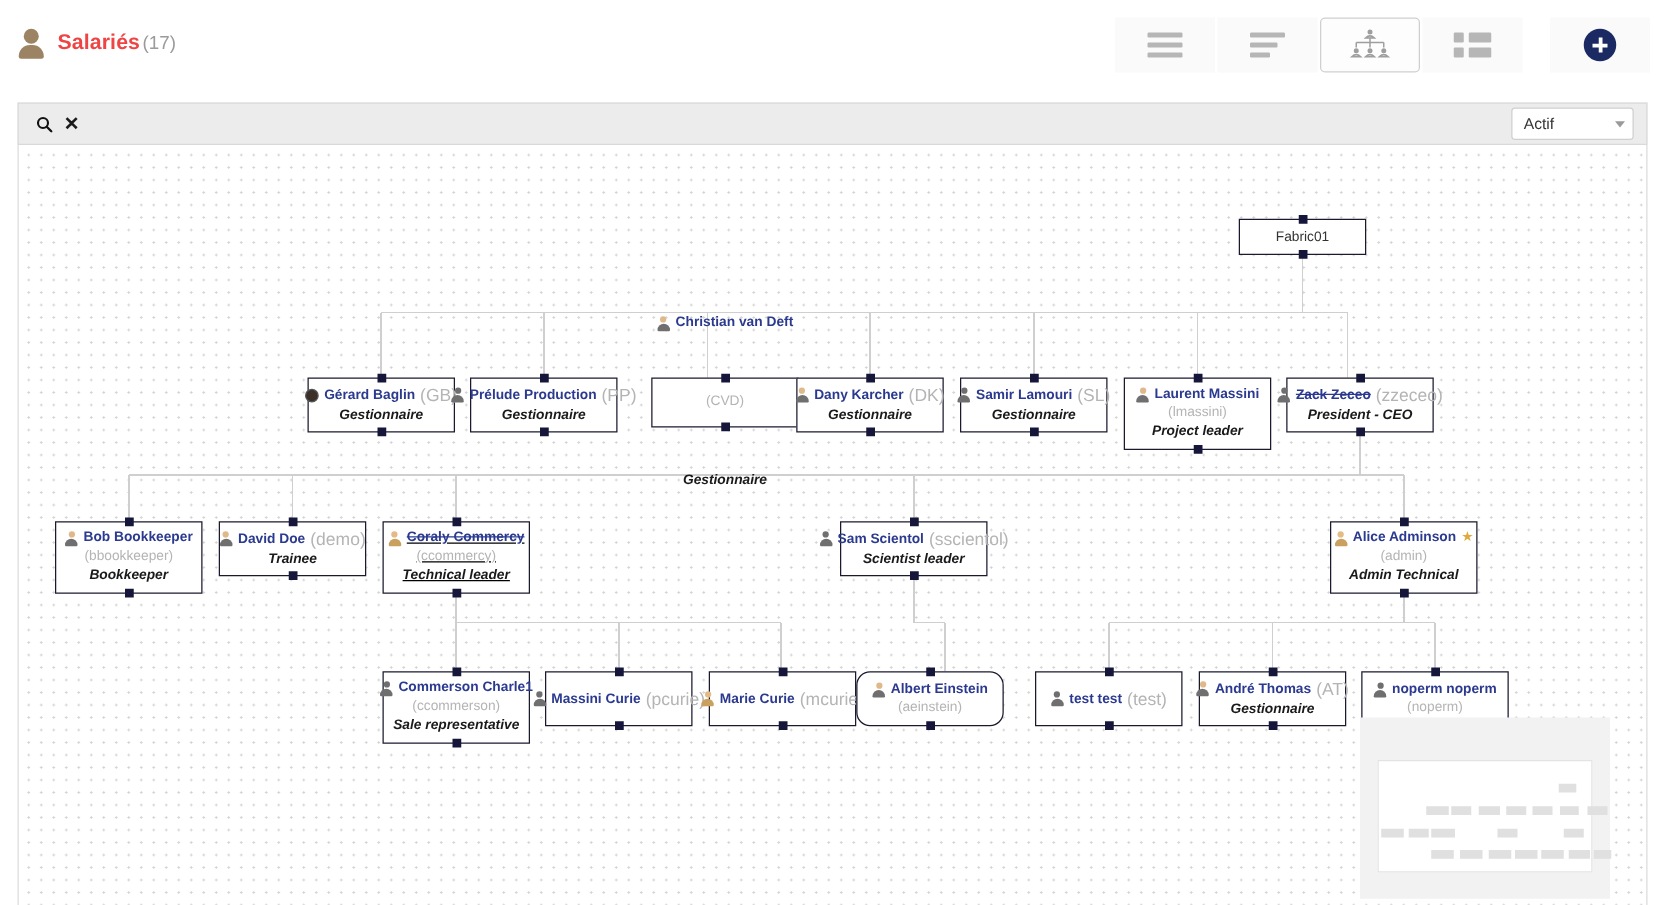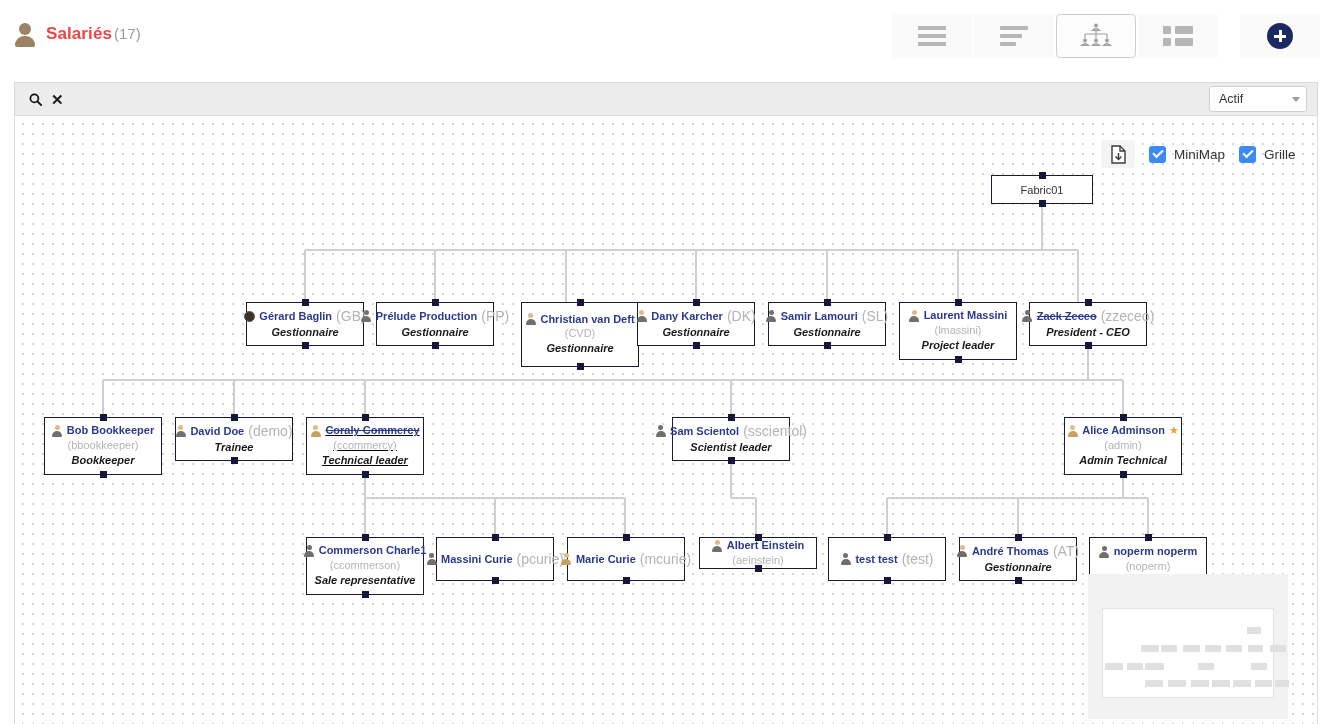--- a/index.html
+++ b/index.html
@@ -288,38 +288,20 @@
       <path d="M716 382 L741 382"></path>
 
       <path d="M1108 353 L1108 382"></path>
       <path d="M872 382 L1133 382"></path>
       <path d="M872 382 L872 421"></path>
       <path d="M1003 382 L1003 421"></path>
       <path d="M1133 382 L1133 421"></path>
     </g>
   </svg>
 
-  <div id="canvas-controls">
-    <div id="export-btn">
-      <svg width="17" height="19" viewBox="0 0 17 19">
-        <path d="M2 1 h8 l5 5 v12 h-13 z" fill="#ffffff" stroke="#3a3a3a" stroke-width="1.4"></path>
-        <path d="M10 1 v5 h5" fill="none" stroke="#3a3a3a" stroke-width="1.3"></path>
-        <line x1="8.5" y1="8" x2="8.5" y2="14" stroke="#3a3a3a" stroke-width="1.5"></line>
-        <path d="M5.6 11.4 L8.5 14.4 L11.4 11.4" fill="none" stroke="#3a3a3a" stroke-width="1.5"></path>
-      </svg>
-    </div>
-    <div class="chk-wrap">
-      <span class="chk"></span>
-      <span class="chk-label">MiniMap</span>
-    </div>
-    <div class="chk-wrap">
-      <span class="chk"></span>
-      <span class="chk-label">Grille</span>
-    </div>
-  </div>
 
   <div class="node" id="node-root" style="left:976px; top:59px; width:102px; height:29px;">
     <span class="port top"></span>
     <span class="n-plain">Fabric01</span>
     <span class="port bot"></span>
   </div>
 
   <div id="node-layer">
       <div class="node" style="left: 231px; top: 186px; width: 118px; height: 44px;">
         <span class="port top"></span>
@@ -337,21 +319,21 @@
           <span class="p-ico male">
             <span class="h"></span>
             <span class="b"></span>
           </span>
           <span class="n-name">Prélude Production</span>
           <span class="n-login">(PP)</span>
         </div>
         <div class="n-role">Gestionnaire</div>
         <span class="port bot"></span>
       </div>
-      <div class="node" style="left: 506px; top: 186px; width: 118px; height: 65px;">
+      <div class="node" style="left: 506px; top: 186px; width: 118px; height: 40px; gap: 48px;">
         <span class="port top"></span>
         <div class="node-line1">
           <span class="p-ico man2">
             <span class="h"></span>
             <span class="b"></span>
           </span>
           <span class="n-name">Christian van Deft</span>
         </div>
         <div class="n-login-line">(CVD)</div>
         <div class="n-role">Gestionnaire</div>
@@ -505,21 +487,21 @@
         <div class="node-line1">
           <span class="p-ico female">
             <span class="h"></span>
             <span class="b"></span>
           </span>
           <span class="n-name">Marie Curie</span>
           <span class="n-login">(mcurie)</span>
         </div>
         <span class="port bot"></span>
       </div>
-      <div class="node" style="left: 684px; top: 421px; width: 118px; height: 32px;">
+      <div class="node" style="left: 670px; top: 421px; width: 118px; height: 44px; border-radius: 11px;">
         <span class="port top"></span>
         <div class="node-line1">
           <span class="p-ico man2">
             <span class="h"></span>
             <span class="b"></span>
           </span>
           <span class="n-name">Albert Einstein</span>
         </div>
         <div class="n-login-line">(aeinstein)</div>
         <span class="port bot"></span>

